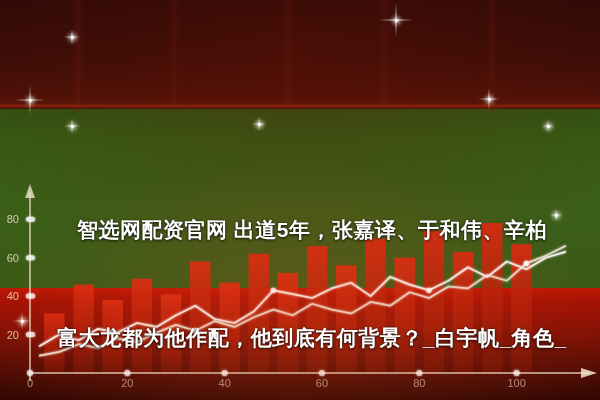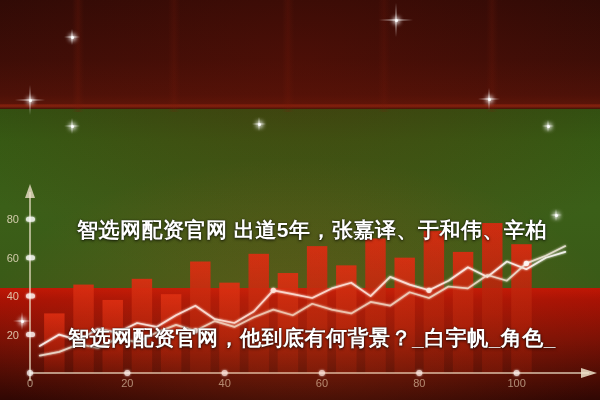--- a/index.html
+++ b/index.html
@@ -240,17 +240,17 @@
       </div>
       <div class="sparkle" style="left: 542px; top: 120px; width: 12px; height: 12px;">
         <i class="h" style="width:12px"></i>
         <i class="v" style="height:12px"></i>
         <i class="c"></i>
       </div>
     </div>
 
   <div id="headline">
     <span class="ln">智选网配资官网 出道5年，张嘉译、于和伟、辛柏</span>
-    <span class="ln">智选网配资官网，他到底有何背景？_白宇帆_角色_</span>
+    <span class="ln">富大龙都为他作配，他到底有何背景？_白宇帆_角色_</span>
     
   </div>
 
 </div>
 
 </body></html>

